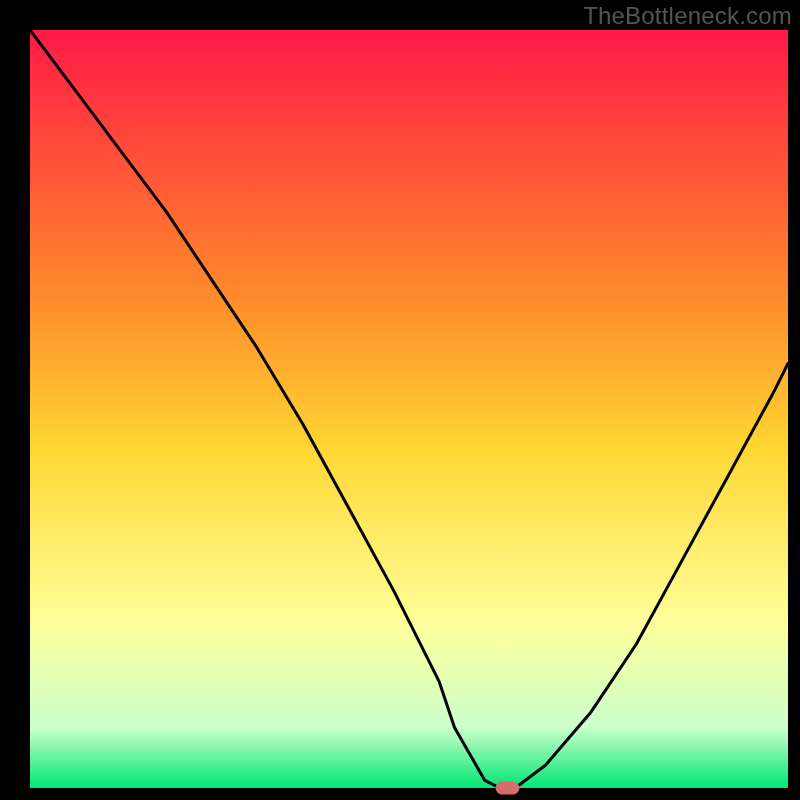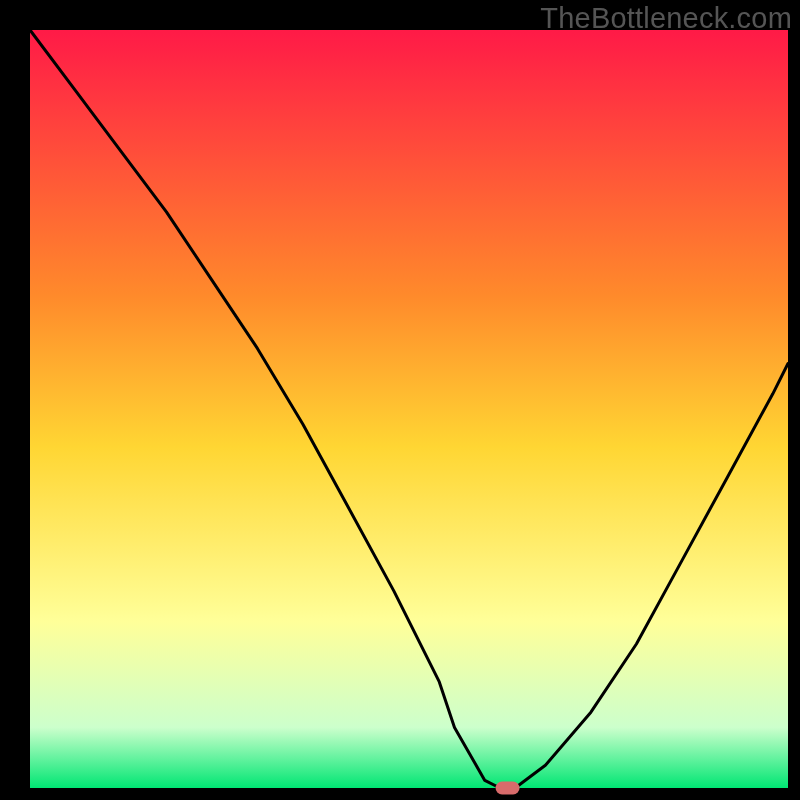--- a/index.html
+++ b/index.html
@@ -14,21 +14,21 @@
   .stage {
     position: relative;
     width: 800px;
     height: 800px;
   }
   .watermark {
     position: absolute;
     top: 2px;
     right: 8px;
     color: #555;
-    font-size: 29px;
+    font-size: 24px;
     font-weight: 500;
     z-index: 30;
     letter-spacing: 0.2px;
     user-select: none;
   }
   svg {
     position: absolute;
     left: 0;
     top: 0;
   }

